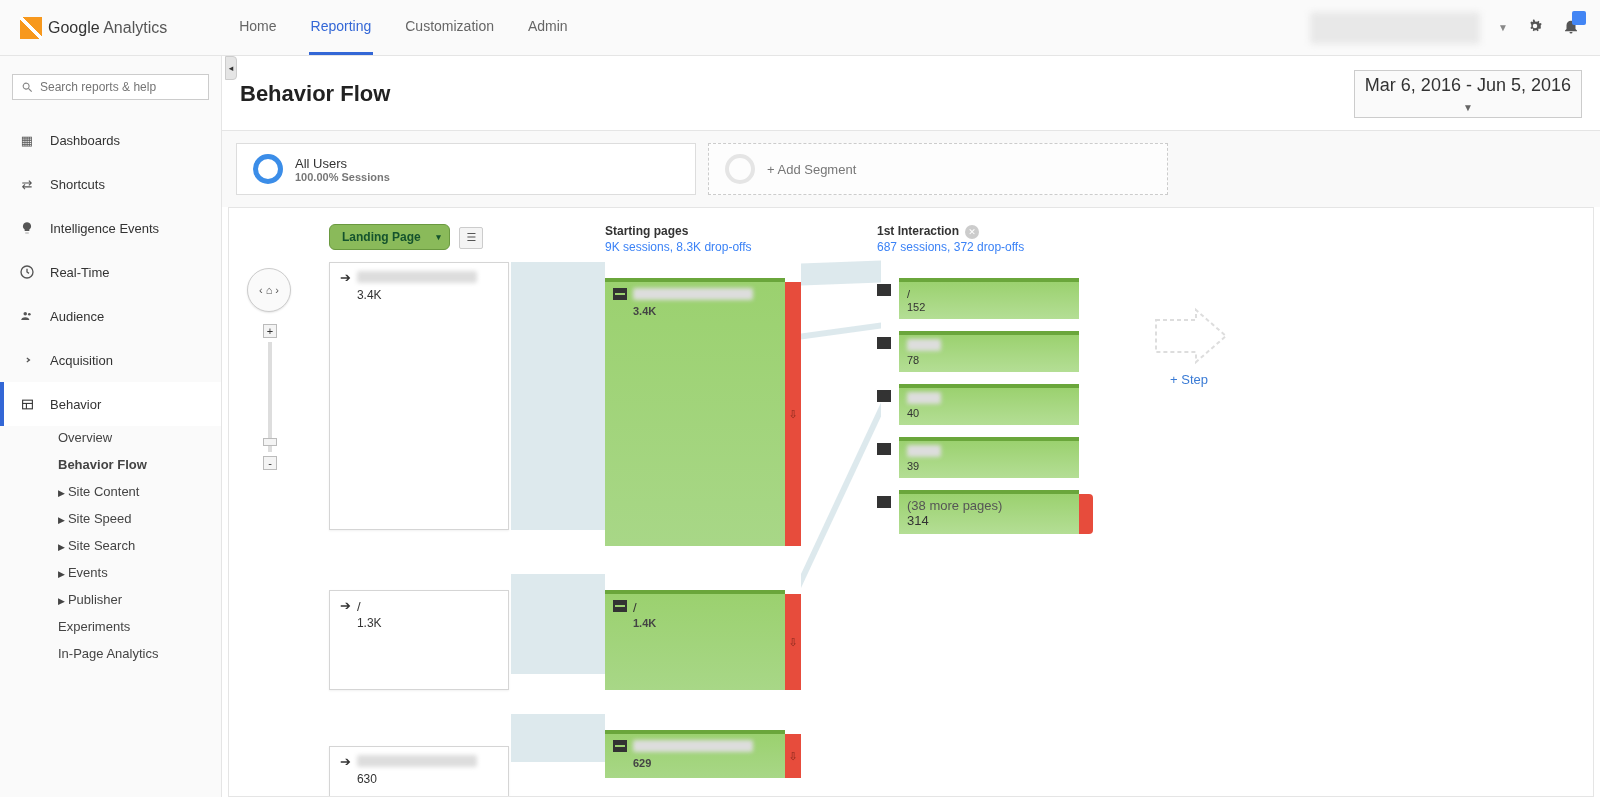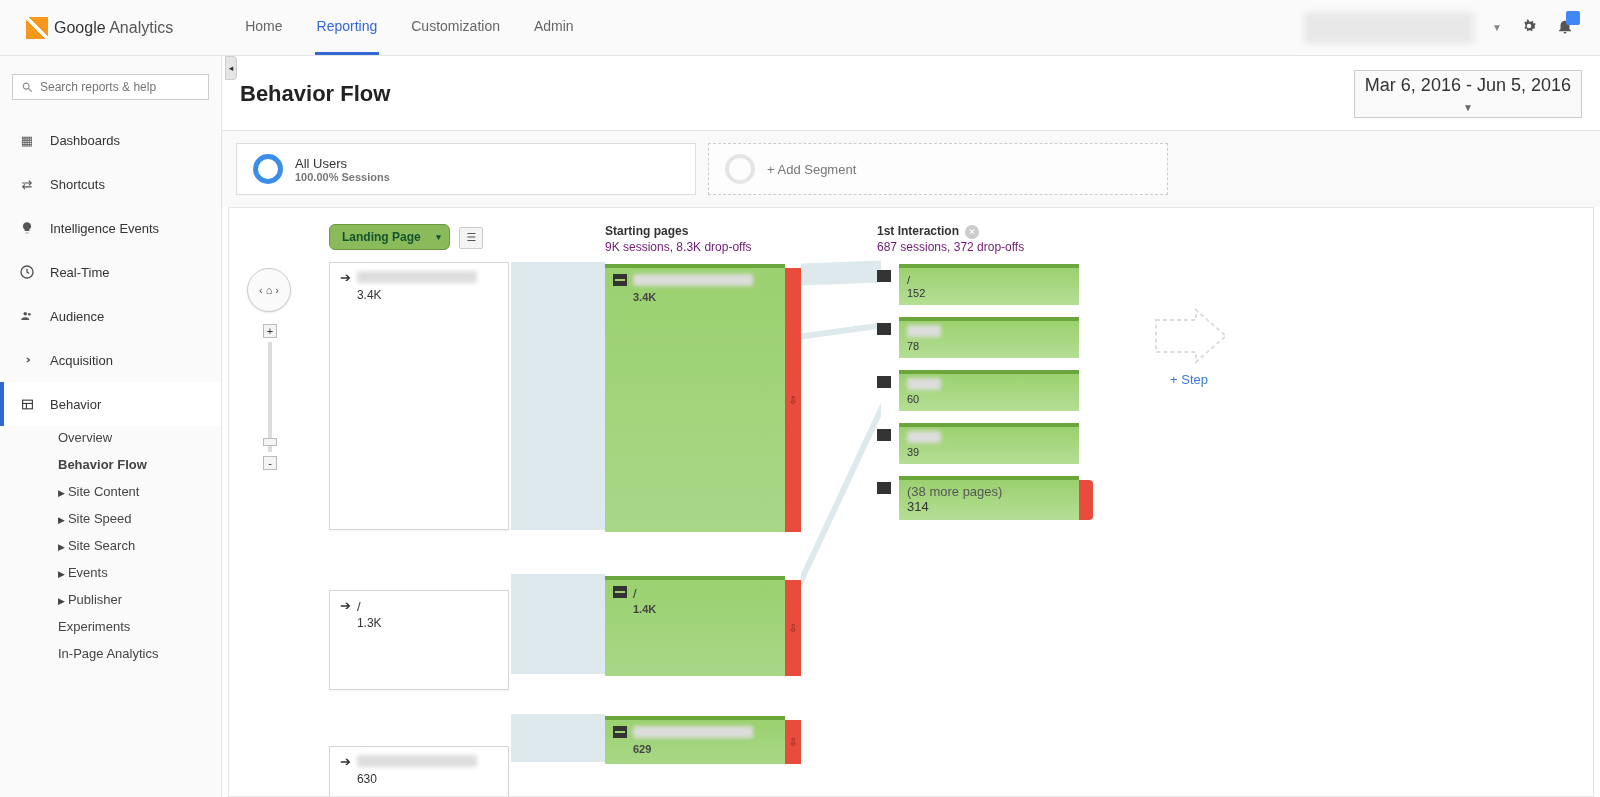--- a/index.html
+++ b/index.html
@@ -1,17 +1,17 @@
 <!DOCTYPE html>
 <html><head>
 <meta charset="utf-8">
 <style>
   * { box-sizing: border-box; margin: 0; padding: 0; }
   body { font-family: Arial, Helvetica, sans-serif; font-size: 13px; color: #333; background: #f8f8f8; width: 1600px; height: 797px; overflow: hidden; }
-  .topbar { height: 56px; display: flex; align-items: center; padding: 0 26px; border-bottom: 1px solid #e5e5e5; background:#fafafa; position:relative; }
+  .topbar { height: 56px; display: flex; align-items: center; padding: 0 20px; border-bottom: 1px solid #e5e5e5; background:#fafafa; position:relative; }
   .logo { display: flex; align-items: center; gap: 6px; margin-right: 70px; }
   .logo-mark { width:22px; height:22px; background:linear-gradient(135deg,#f7981d 50%,#f7981d 50%); position:relative; }
   .logo-mark::before{content:"";position:absolute;inset:0;background:linear-gradient(45deg,#f7981d 0 45%,#fff 45% 55%,#f7981d 55%);}
   .logo-text { font-size:16px; color:#555;}
   .logo-text .g { color:#333; }
   .topnav { display:flex; gap:30px; }
   .topnav a { color:#666; text-decoration:none; font-size:14px; padding:18px 2px; cursor:pointer;}
   .topnav a.active { color:#3367d6; border-bottom:3px solid #3367d6; }
   .top-icons { margin-left:auto; display:flex; align-items:center; gap:18px;}
   .blur-box{ width:170px; height:32px; background:#e8e8e8; filter:blur(3px); border-radius:2px;}
@@ -42,21 +42,21 @@
 
   .segment-row{ padding:12px 14px; display:flex; gap:12px; background:#f9f9f9;}
   .seg-card{ border:1px solid #ddd; background:#fff; padding:10px 16px; width:460px; display:flex; align-items:center; gap:12px;}
   .seg-circle{ width:30px; height:30px; border:5px solid #3b8de8; border-radius:50%;}
   .seg-dashed{ border:1px dashed #ccc; background:#fdfdfd; width:460px; display:flex; align-items:center; gap:12px; padding:10px 16px; color:#777; cursor:pointer;}
   .seg-dashed .dash-circle{ width:30px; height:30px; border:4px solid #e5e5e5; border-radius:50%;}
 
   .flow-area{ flex:1; background:#fff; position:relative; padding:20px 20px 0 100px; overflow:hidden; border:1px solid #e5e5e5; margin:0 6px;}
   .col { position:absolute; top:16px; }
   .col-header { font-size:12px; color:#333; margin-bottom:2px; font-weight:bold;}
-  .col-sub { font-size:12px; color:#701a75; margin-bottom:10px;}
+  .col-sub { font-size:12px; color:#3b82f6; margin-bottom:24px;}
   .landing-dd{ display:inline-flex; align-items:center; background:#8aba5a; color:#14532d; font-weight:bold; padding:5px 28px 5px 12px; border:1px solid #6a9940; font-size:12px; border-radius:6px; position:relative; cursor:pointer;}
   .landing-dd::after{content:"▾"; position:absolute; right:8px; font-size:9px;}
   .gear-btn{ width:24px; height:22px; border:1px solid #ccc; background:#f4f4f4; display:inline-flex; align-items:center; justify-content:center; margin-left:6px; cursor:pointer; font-size:11px; color:#555; border-radius:2px;}
 
   .node-card{ border:1px solid #d5d5d5; background:#fff; box-shadow:0 1px 2px rgba(0,0,0,0.06); padding:8px 10px; width:180px; margin-bottom:16px;}
   .node-card .row1{ display:flex; align-items:flex-start; gap:6px;}
   .enter-icon{ font-size:13px; color:#333; line-height:1;}
   .blur-label{ display:inline-block; height:12px; background:#ddd; filter:blur(2px); border-radius:2px;}
   .node-val{ font-size:12px; color:#333; margin-top:2px;}
 
@@ -289,21 +289,21 @@
         <div class="int-block"><span class="lbl">/</span><div class="val">152</div></div>
           </div>
 
         <div class="int-wrap">
             <span class="page-icon" style="position:absolute;left:0;top:6px;width:14px;height:12px;background:#333;"></span>
         <div class="int-block"><span class="blur-label" style="width:34px;"></span><div class="val">78</div></div>
           </div>
 
         <div class="int-wrap">
             <span class="page-icon" style="position:absolute;left:0;top:6px;width:14px;height:12px;background:#333;"></span>
-        <div class="int-block"><span class="blur-label" style="width:34px;"></span><div class="val">60</div></div>
+        <div class="int-block"><span class="blur-label" style="width:34px;"></span><div class="val">40</div></div>
           </div>
 
         <div class="int-wrap">
             <span class="page-icon" style="position:absolute;left:0;top:6px;width:14px;height:12px;background:#333;"></span>
           </div>
 
         <div class="int-wrap">
             <span class="page-icon" style="position:absolute;left:0;top:6px;width:14px;height:12px;background:#333;"></span>
         <div class="int-block"><span class="blur-label" style="width:34px;"></span><div class="val">39</div></div>
           </div>

